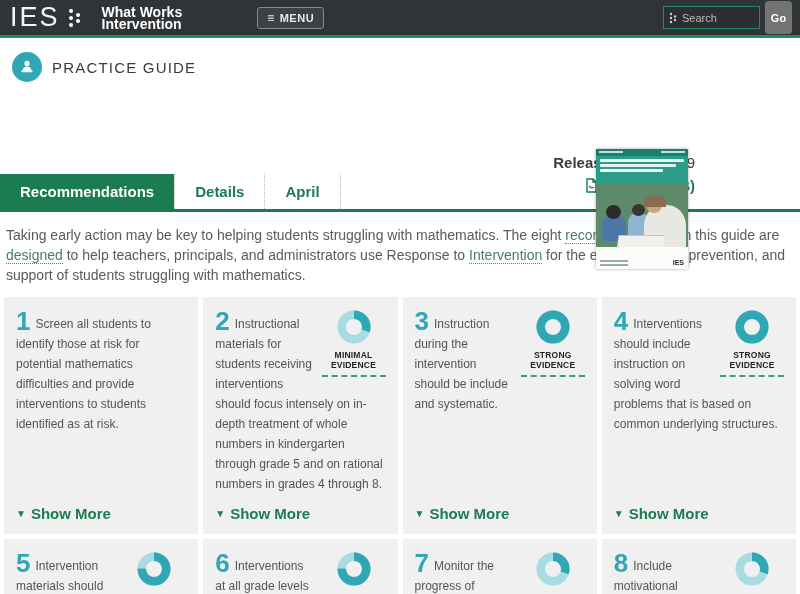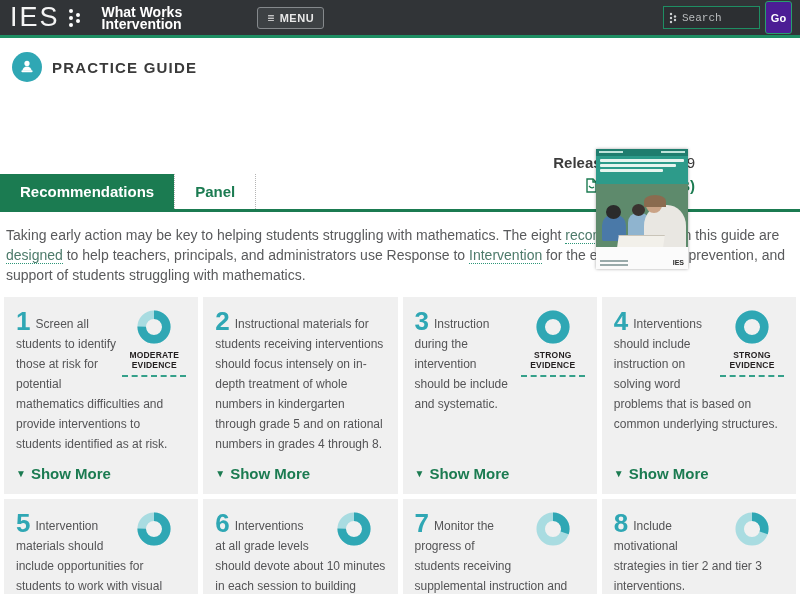--- a/index.html
+++ b/index.html
@@ -14,30 +14,30 @@
   .logo-dots { margin:0 8px; }
   .tagline { color:#fff; font-weight:bold; font-size:14px; line-height:12px; margin-left:12px; }
   .menu-btn { margin-left:75px; background:#3D4144; color:#e8e8e8; border:1px solid #85898c;
     border-radius:3px; font-size:11px; font-weight:bold; padding:4px 9px; letter-spacing:.5px;
     display:flex; align-items:center; gap:5px; cursor:pointer; }
   .menu-glyph { font-size:12px; line-height:10px; }
   .searchwrap { margin-left:auto; display:flex; align-items:center; gap:5px; }
   .searchbox { display:flex; align-items:center; background:#2c2f32; border:1px solid #1E8E63;
     height:23px; width:97px; padding:0 5px; }
   .searchbox input { background:transparent; border:none; outline:none; color:#cfcfcf;
-    font-size:11px; width:70px; margin-left:5px; font-family:Liberation Mono, monospace;}
+    font-size:11px; width:70px; margin-left:5px; font-family:Liberation Sans, sans-serif;}
   .searchbox input::placeholder { color:#b9bcbe; }
-  .go-btn { background:#4c1d95; color:#fff; border:1px solid #27a06d; border-radius:3px;
+  .go-btn { background:#737373; color:#fff; border:1px solid #27a06d; border-radius:3px;
     font-size:11px; font-weight:bold; height:33px; width:27px; cursor:pointer; }
 
   
   .pg-row { display:flex; align-items:center; gap:10px; padding:14px 0 10px 12px; }
   .pg-circle { width:30px; height:30px; border-radius:50%; background:#2FA7B4;
     display:flex; align-items:center; justify-content:center; }
-  .pg-label { font-size:15px; font-weight:bold; color:#3a3a3a; letter-spacing:1.2px; }
+  .pg-label { font-size:15px; font-weight:normal; color:#3a3a3a; letter-spacing:1.2px; }
 
   
   .title-zone { position:relative; padding:2px 0 0 6px; min-height:118px; }
   .page-title { font-size:21.5px; line-height:1.33; font-weight:600; color:#414246;
     letter-spacing:.2px; max-width:575px; }
   .meta-block { position:absolute; right:105px; top:62px; text-align:right; font-size:15px; color:#3c3c3c; }
   .released b { font-weight:bold; }
   .pdf-line { margin-top:6px; color:#1B7B51; font-weight:bold; display:flex;
     align-items:center; justify-content:flex-end; gap:4px; cursor:pointer; }
 
@@ -185,42 +185,43 @@
             <i></i>
           </span>
         <span class="cover-ies">IES</span>
       </div>
     </div>
   </div>
 </div>
 
 <nav class="tabs" id="tabbar">
     <div class="tab active">Recommendations</div>
-    <div class="tab sep">Panel</div>
+    <div class="tab sep">Details</div>
+    <div class="tab sep">April</div>
   </nav>
 
 <p class="intro" id="intro"><span>Taking early action may be key to helping students struggling with mathematics. The eight </span><a class="gloss">recommendations</a><span> in this guide are </span><a class="gloss">designed</a><span> to help teachers, principals, and administrators use Response to </span><a class="gloss">Intervention</a><span> for the early detection, prevention, and support of students struggling with mathematics.</span></p>
 
 <div class="grid" id="row1">
   <div class="card">
-    <div class="ev-badge">
-      <svg width="34" height="34" viewBox="0 0 36 36">
-        <circle cx="18" cy="18" r="13" fill="none" stroke="#A9DCE1" stroke-width="9"></circle>
-        <circle class="arc" cx="18" cy="18" r="13" fill="none" stroke="#2FA7B4" stroke-width="9" transform="rotate(-90 18 18)" stroke-dasharray="61.26105674500097 81.68140899333463"></circle>
-      </svg>
-      <div class="ev-label">MODERATE EVIDENCE</div>
-    </div>
     <span class="rec-num">1</span><span class="rec-text">Screen all students to identify those at risk for potential mathematics difficulties and provide interventions to students identified as at risk.</span>
     <div class="show-more">
       <span class="sm-arrow">▼</span>
       <span class="sm-label">Show More</span>
     </div>
   </div>
 
   <div class="card">
+    <div class="ev-badge">
+      <svg width="34" height="34" viewBox="0 0 36 36">
+        <circle cx="18" cy="18" r="13" fill="none" stroke="#A9DCE1" stroke-width="9"></circle>
+        <circle class="arc" cx="18" cy="18" r="13" fill="none" stroke="#2FA7B4" stroke-width="9" transform="rotate(-90 18 18)" stroke-dasharray="24.504422698000386 81.68140899333463"></circle>
+      </svg>
+      <div class="ev-label">MINIMAL EVIDENCE</div>
+    </div>
     <span class="rec-num">2</span><span class="rec-text">Instructional materials for students receiving interventions should focus intensely on in-depth treatment of whole numbers in kindergarten through grade 5 and on rational numbers in grades 4 through 8.</span>
     <div class="show-more">
       <span class="sm-arrow">▼</span>
       <span class="sm-label">Show More</span>
     </div>
   </div>
 
   <div class="card">
     <div class="ev-badge">
       <svg width="34" height="34" viewBox="0 0 36 36">

